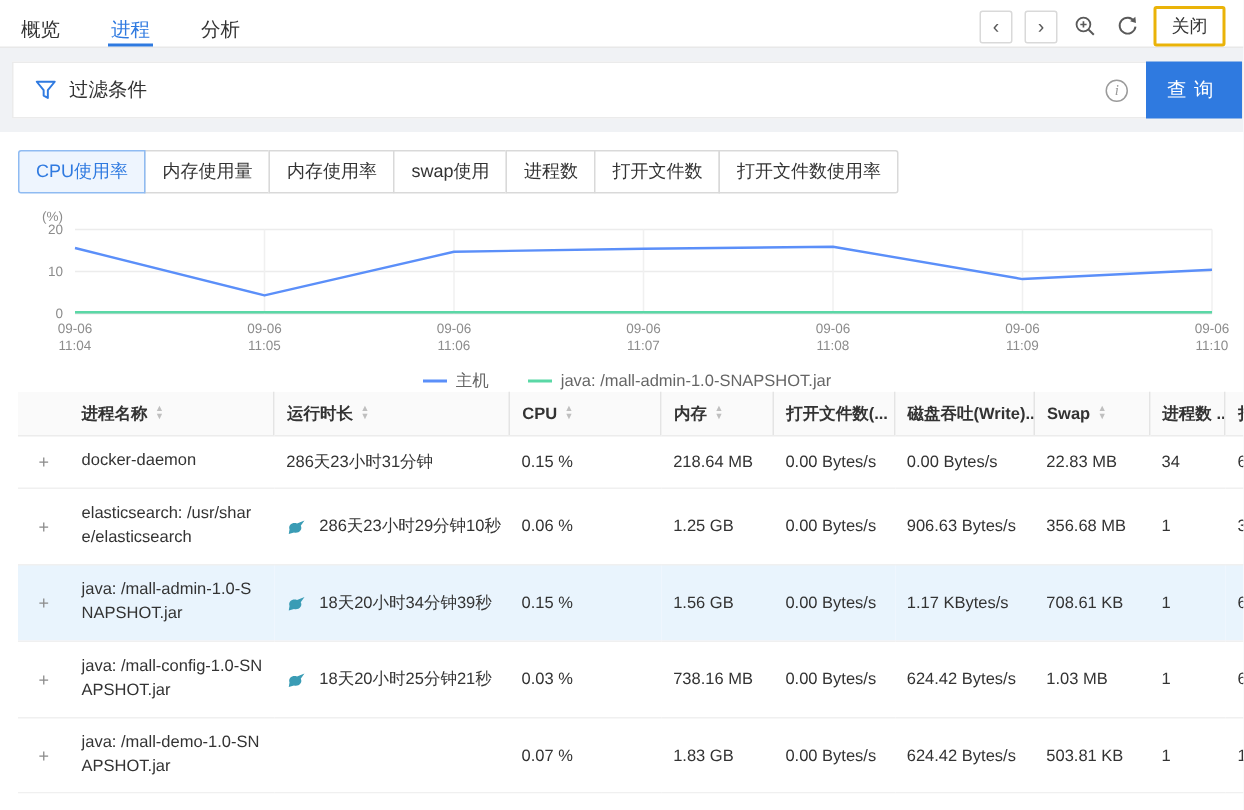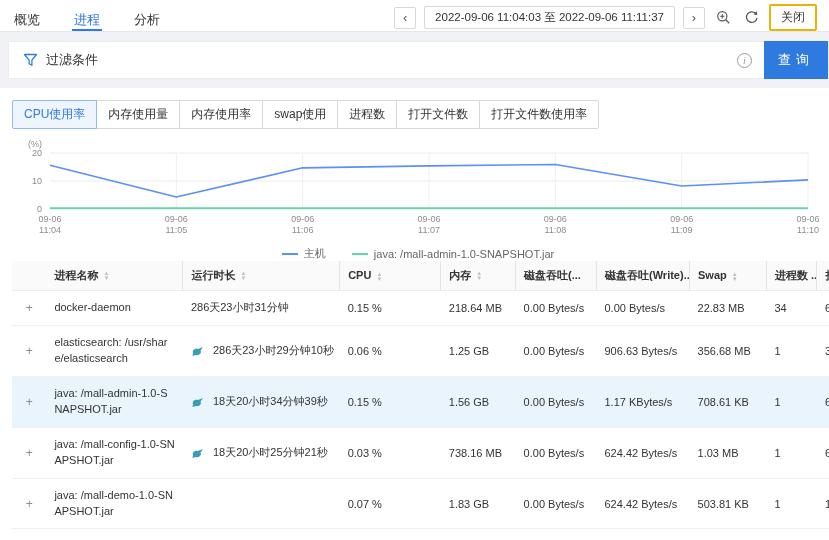--- a/index.html
+++ b/index.html
@@ -100,21 +100,20 @@
 <body>
 
 <div class="topbar">
   <div class="tabs">
     <div class="tab">概览</div>
     <div class="tab active">进程</div>
     <div class="tab">分析</div>
   </div>
   <div class="topbar-right">
     <div class="nav-btn">‹</div>
-    <div class="time-box">2022-09-06 11:04:03 至 2022-09-06 11:11:37</div>
     <div class="nav-btn">›</div>
     <div class="icon-btn">
       <svg width="15" height="15" viewBox="0 0 15 15">
           <circle cx="6.3" cy="6.3" r="4.6" fill="none" stroke="#595959" stroke-width="1.2"></circle>
           <line x1="9.8" y1="9.8" x2="13.2" y2="13.2" stroke="#595959" stroke-width="1.3"></line>
           <line x1="4.2" y1="6.3" x2="8.4" y2="6.3" stroke="#595959" stroke-width="1.1"></line>
           <line x1="6.3" y1="4.2" x2="6.3" y2="8.4" stroke="#595959" stroke-width="1.1"></line>
         </svg>
     </div>
     <div class="icon-btn">
@@ -227,21 +226,21 @@
                 <span>▼</span>
               </span></th>
         <th><span>CPU</span><span class="sorter">
                 <span>▲</span>
                 <span>▼</span>
               </span></th>
         <th><span>内存</span><span class="sorter">
                 <span>▲</span>
                 <span>▼</span>
               </span></th>
-        <th><span>磁盘吞吐(...</span></th>
+        <th><span>打开文件数(...</span></th>
         <th><span>磁盘吞吐(Write)...</span></th>
         <th><span>Swap</span><span class="sorter">
                 <span>▲</span>
                 <span>▼</span>
               </span></th>
         <th><span>进程数 ...</span></th>
         <th><span>打开</span></th>
       </tr>
     </thead>
     <tbody>

